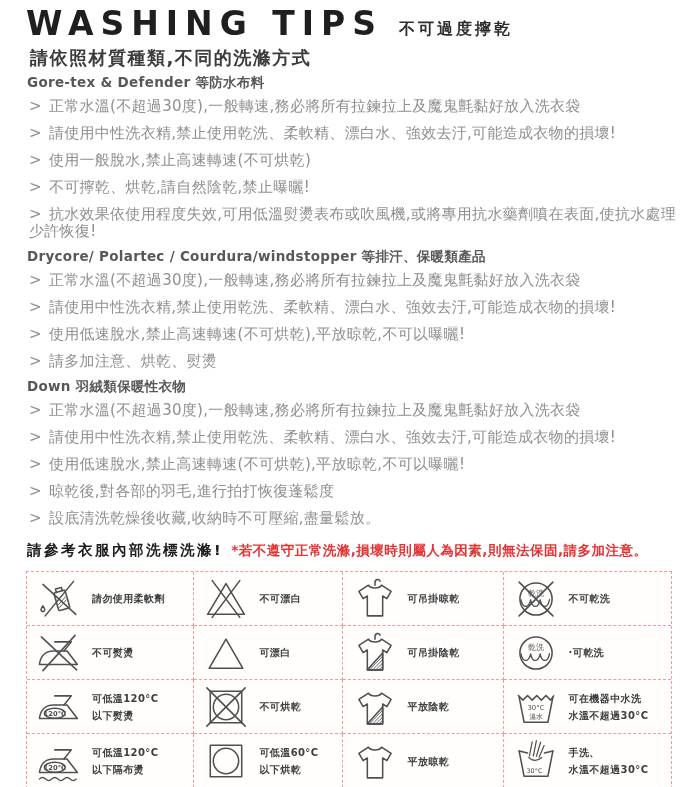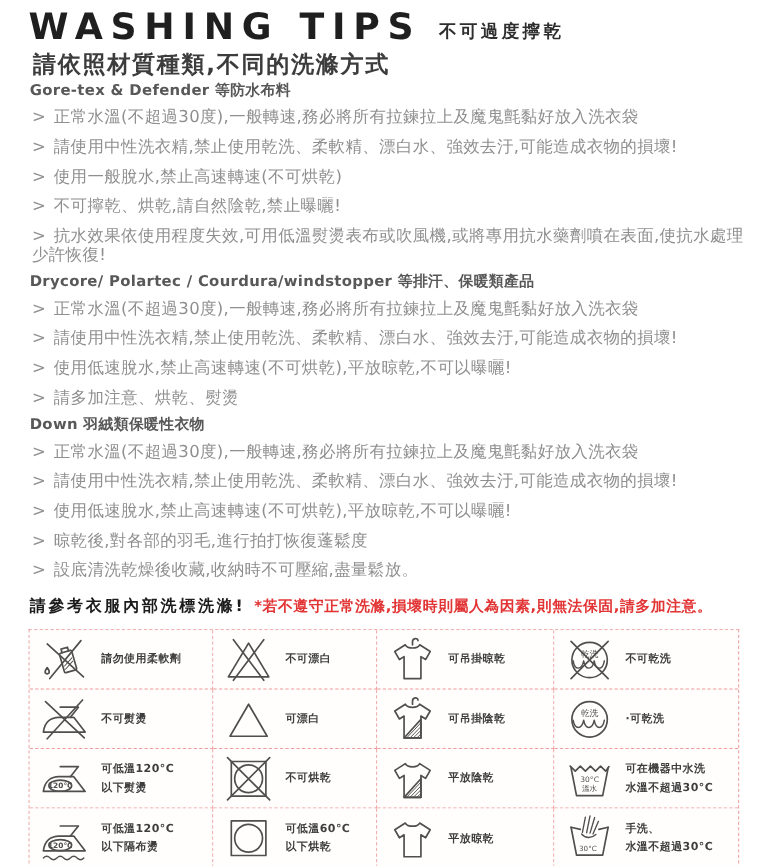--- a/index.html
+++ b/index.html
@@ -15,21 +15,21 @@
   *{box-sizing:border-box;}
   html,body{margin:0;padding:0;}
   body{
     width:700px;height:787px;overflow:hidden;background:#ffffff;
     font-family:"DejaVu Sans","Liberation Sans",sans-serif;
   }
   .page{padding:6px 22px 0 26px;}
   .title-row{display:flex;align-items:flex-end;gap:16px;margin:0;}
   .title-en{font-size:33px;line-height:36px;font-weight:bold;letter-spacing:7px;color:var(--title-black);white-space:nowrap;}
   .title-zh{font-size:16px;line-height:16px;font-weight:bold;letter-spacing:3px;color:#2e2e2e;padding-bottom:5px;white-space:nowrap;}
-  .subtitle{margin:8px 0 0 4px;font-size:21px;line-height:16px;font-weight:bold;letter-spacing:1.5px;color:var(--subtitle-gray);}
+  .subtitle{margin:8px 0 0 4px;font-size:18px;line-height:16px;font-weight:bold;letter-spacing:1.5px;color:var(--subtitle-gray);}
   .section{margin-top:9px;}
   .section-heading{margin:0 0 0 1px;font-size:13.5px;line-height:15px;font-weight:bold;letter-spacing:0.3px;color:var(--heading-gray);}
   .bullet{margin:10px 0 0 3px;font-size:15px;line-height:17px;letter-spacing:0.3px;color:var(--bullet-gray);}
   .section-heading + .bullet{margin-top:8px;}
   .chev{margin-right:7px;}
   .notice{margin:14px 0 0 1px;line-height:18px;}
   .notice-main{font-size:14.5px;font-weight:bold;letter-spacing:2.5px;color:#1c1c1c;}
   .notice-warning{font-size:13.5px;font-weight:bold;letter-spacing:0.5px;color:var(--accent-red);margin-left:8px;}
   .symbol-table{
     margin-top:12px;width:646px;

